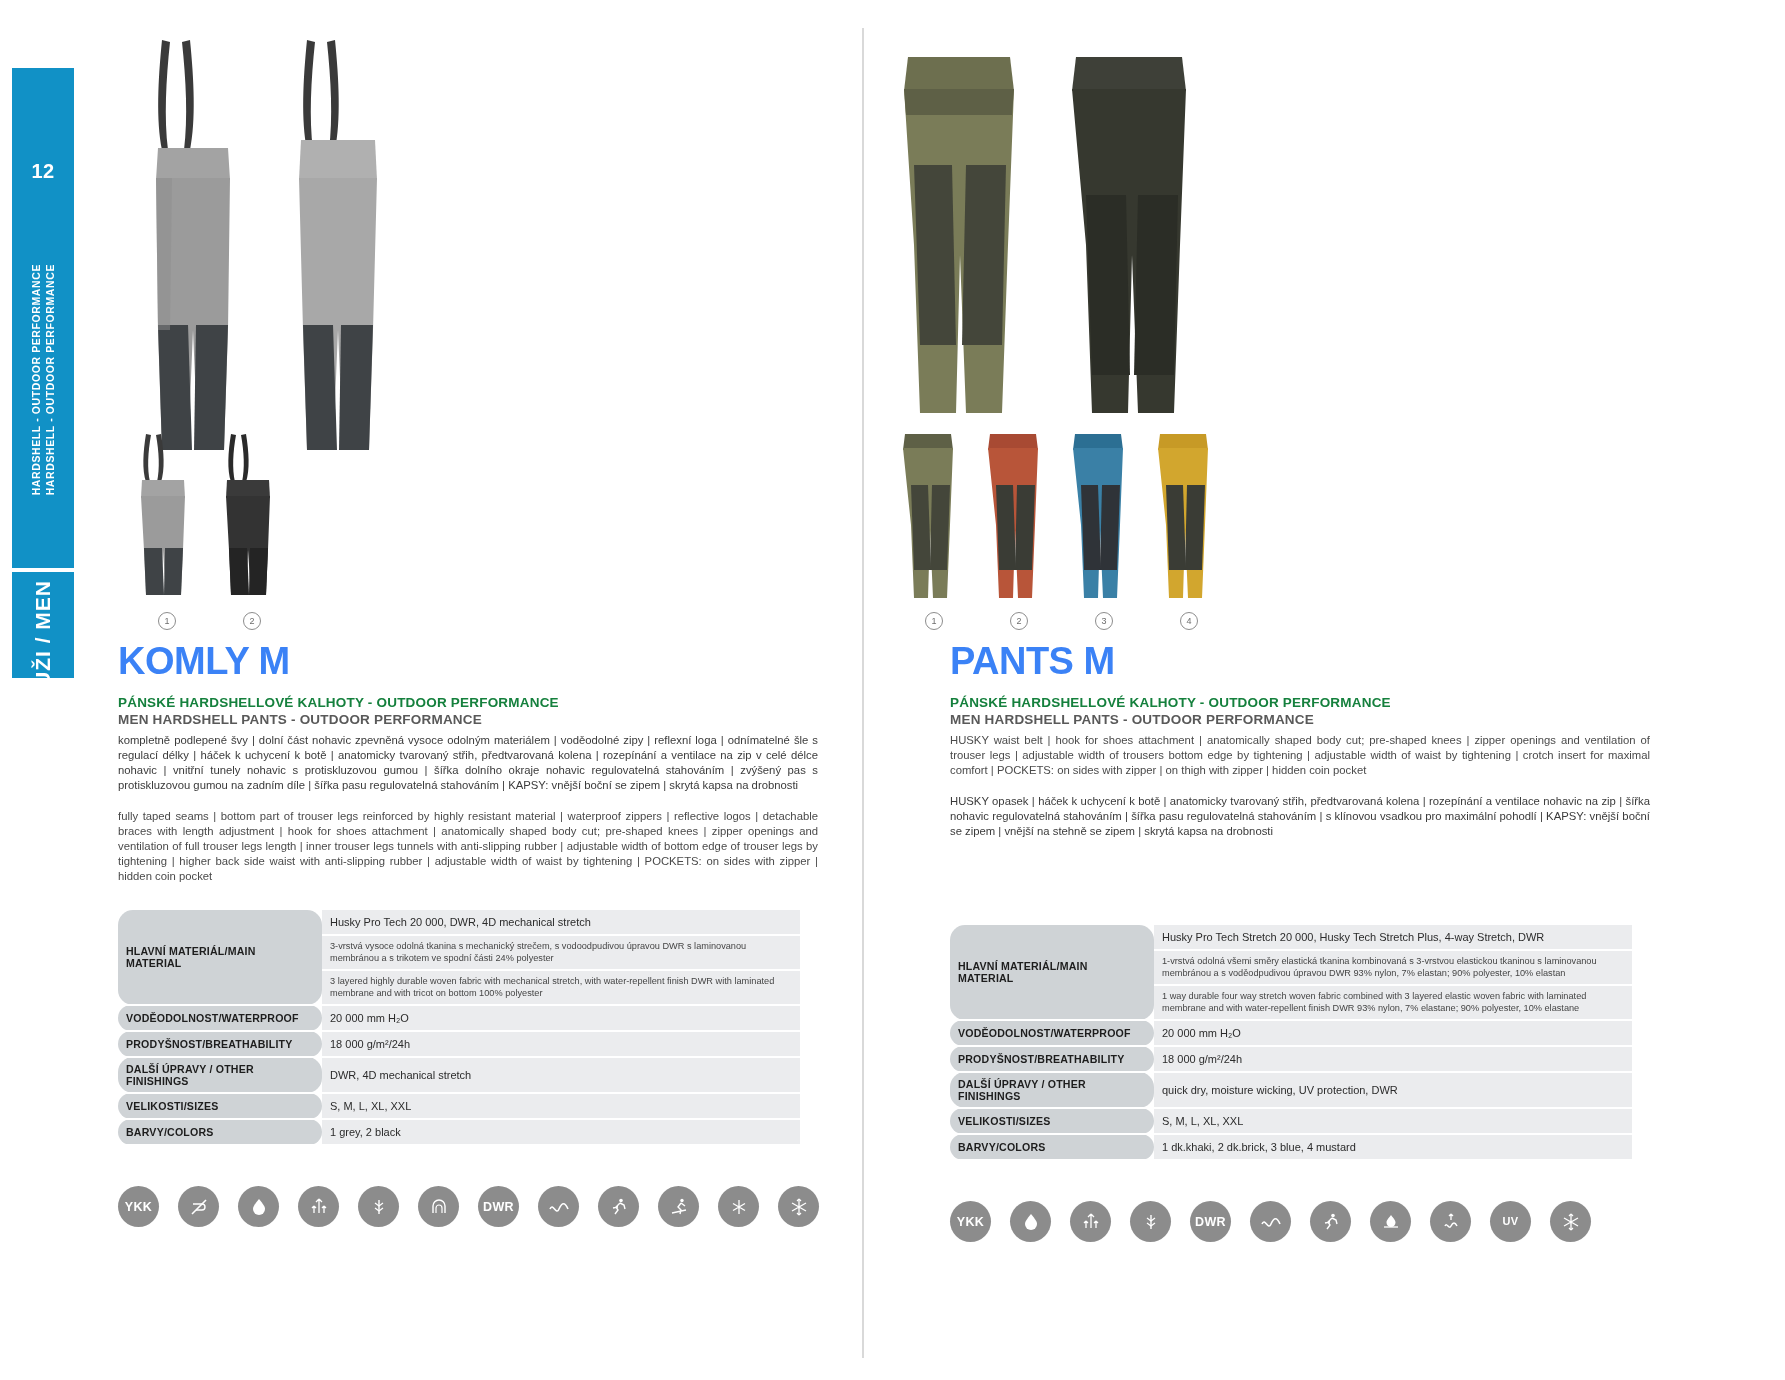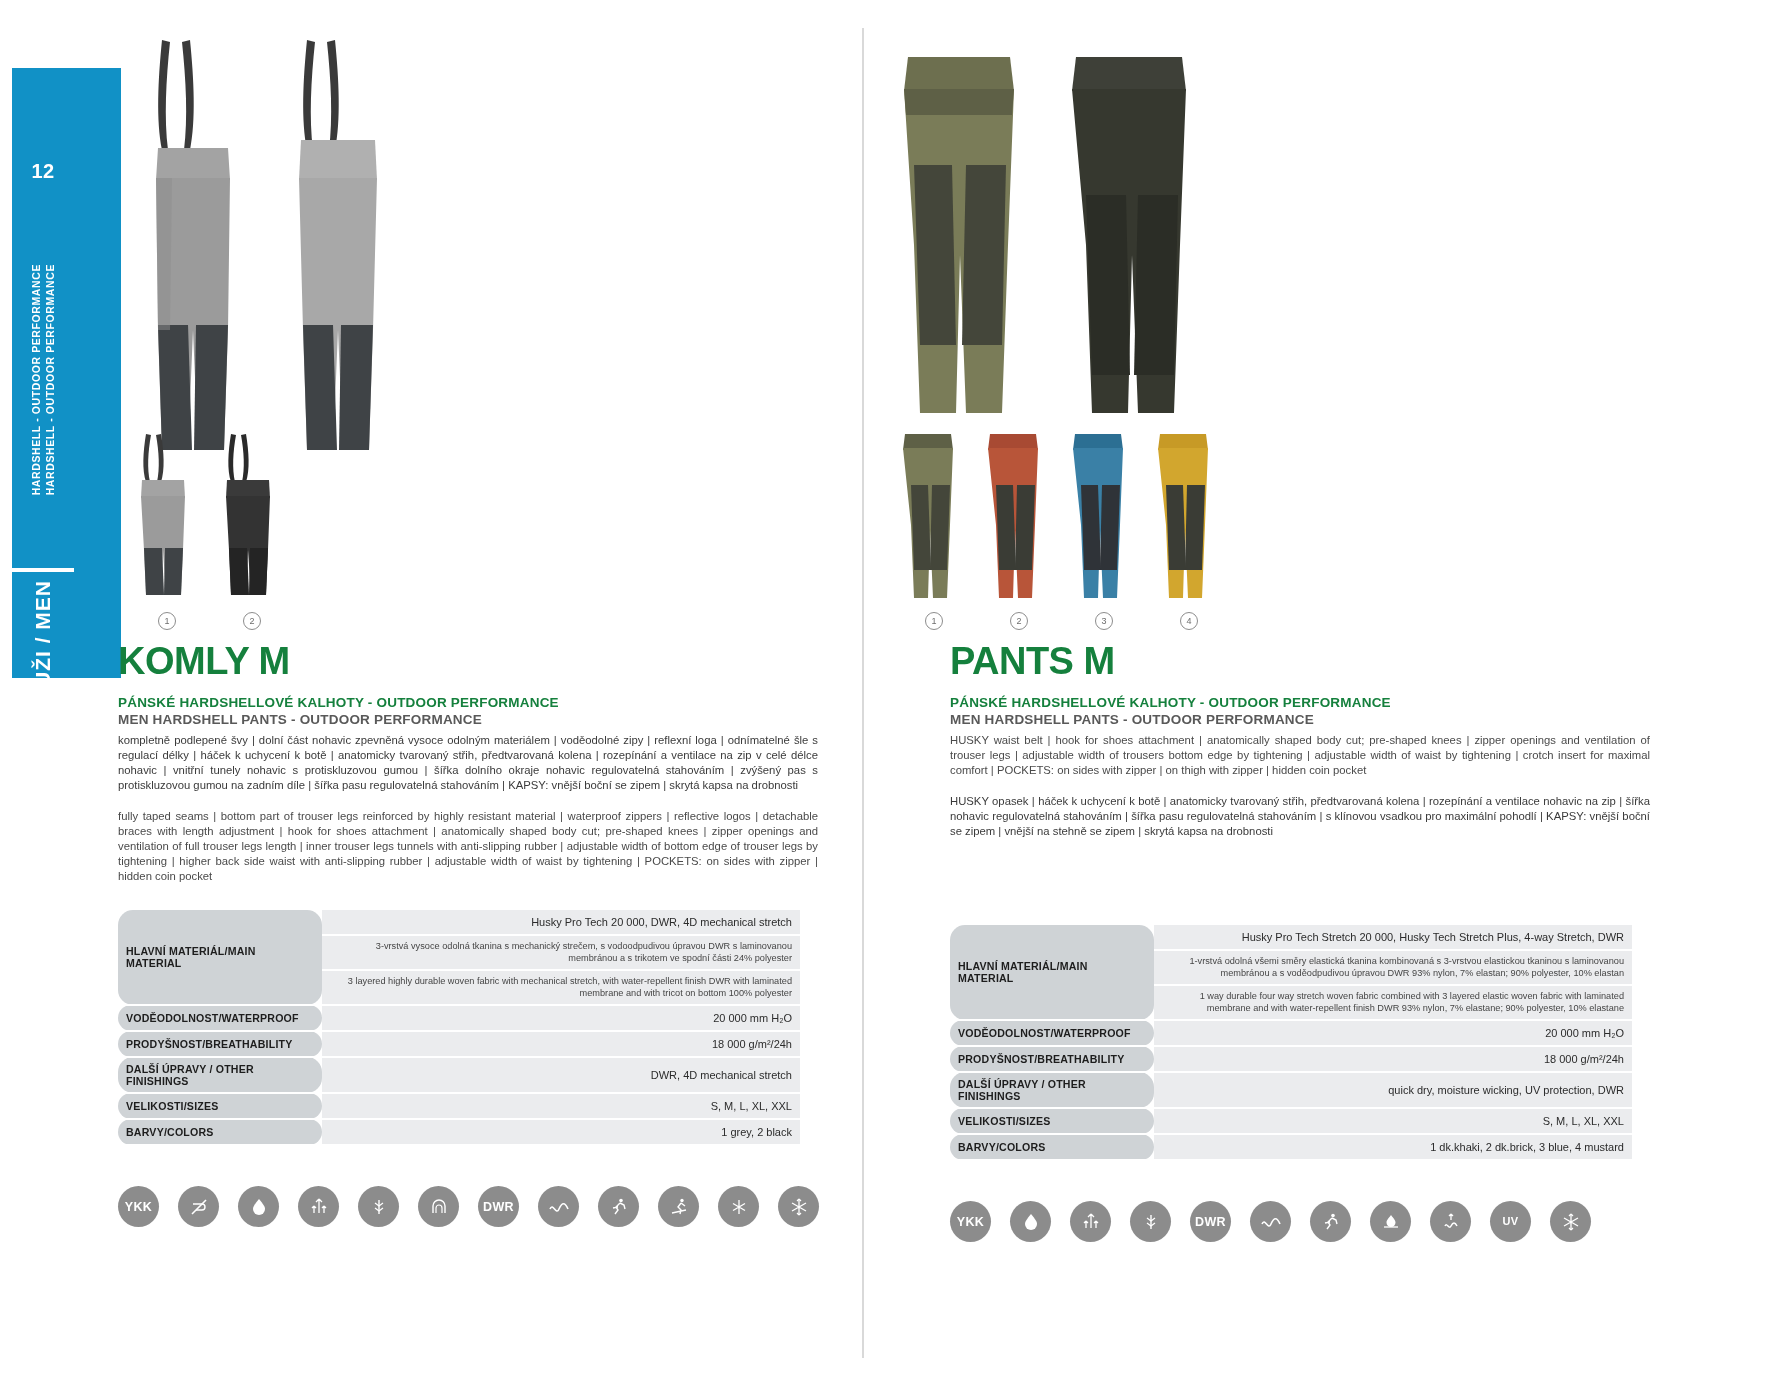--- a/index.html
+++ b/index.html
@@ -6,21 +6,21 @@
   body{
     width:1785px;height:1380px;background:#ffffff;
     font-family:"Liberation Sans", sans-serif;
     color:#231f20;overflow:hidden;position:relative;
   }
   .page{position:absolute;inset:0;}
 
   
   .sidetab{
     position:absolute;left:12px;top:68px;width:62px;height:610px;
-    background:#1191c6;color:#ffffff;padding-left:47px;
+    background:#1191c6;color:#ffffff;
   }
   .sidetab .pagenum{
     position:absolute;top:92px;left:0;width:62px;text-align:center;
     font-size:20px;font-weight:bold;letter-spacing:.5px;
   }
   .sidetab .vert-small{
     position:absolute;top:196px;left:0;width:62px;height:330px;
     display:flex;align-items:flex-start;justify-content:center;
   }
   .vert-small span{
@@ -54,21 +54,21 @@
   .illus{position:relative;height:640px;}
   .pants{position:absolute;}
   .num-badge{
     position:absolute;width:16px;height:16px;border-radius:50%;
     border:1px solid #8d8d8d;color:#6d6d6d;font-size:9px;
     display:flex;align-items:center;justify-content:center;
   }
 
   
   .title{
-    font-size:38px;font-weight:bold;color:#15803d;letter-spacing:-0.5px;
+    font-size:38px;font-weight:bold;color:#3b82f6;letter-spacing:-0.5px;
     margin:0 0 12px 0;font-family:"Liberation Sans", sans-serif;
   }
   .subtitle-cz{
     font-size:13.5px;font-weight:bold;color:#15803d;letter-spacing:.2px;margin-bottom:2px;
   }
   .subtitle-en{
     font-size:13.5px;font-weight:bold;color:#595959;letter-spacing:.2px;margin-bottom:6px;
   }
   .desc{
     font-size:11.3px;line-height:15px;color:#3a3a3a;margin-bottom:16px;
@@ -81,21 +81,21 @@
     border-collapse:collapse;width:682px;table-layout:fixed;
     font-size:11px;color:#2b2b2b;margin-top:26px;
   }
   table.spec td{
     border-bottom:2px solid #ffffff;padding:5px 8px;vertical-align:middle;
   }
   td.lbl{
     width:188px;background:#cfd3d6;font-weight:bold;font-size:10.6px;
     letter-spacing:.2px;color:#1d1d1d;border-radius:15px;
   }
-  td.val{background:#ebecee;font-size:11px;line-height:14px;text-align:right;}
+  td.val{background:#ebecee;font-size:11px;line-height:14px;}
   td.val .small{font-size:9.2px;line-height:11.6px;color:#454545;display:block;}
 
   
   .icons{display:flex;gap:19px;margin-top:40px;align-items:center;}
   .icon{
     width:41px;height:41px;border-radius:50%;background:#8c8c8c;color:#ffffff;
     display:flex;align-items:center;justify-content:center;
     font-size:15px;line-height:1;position:relative;flex:0 0 auto;
   }
   .icon.txt{font-size:12.5px;font-weight:bold;letter-spacing:.3px;}

